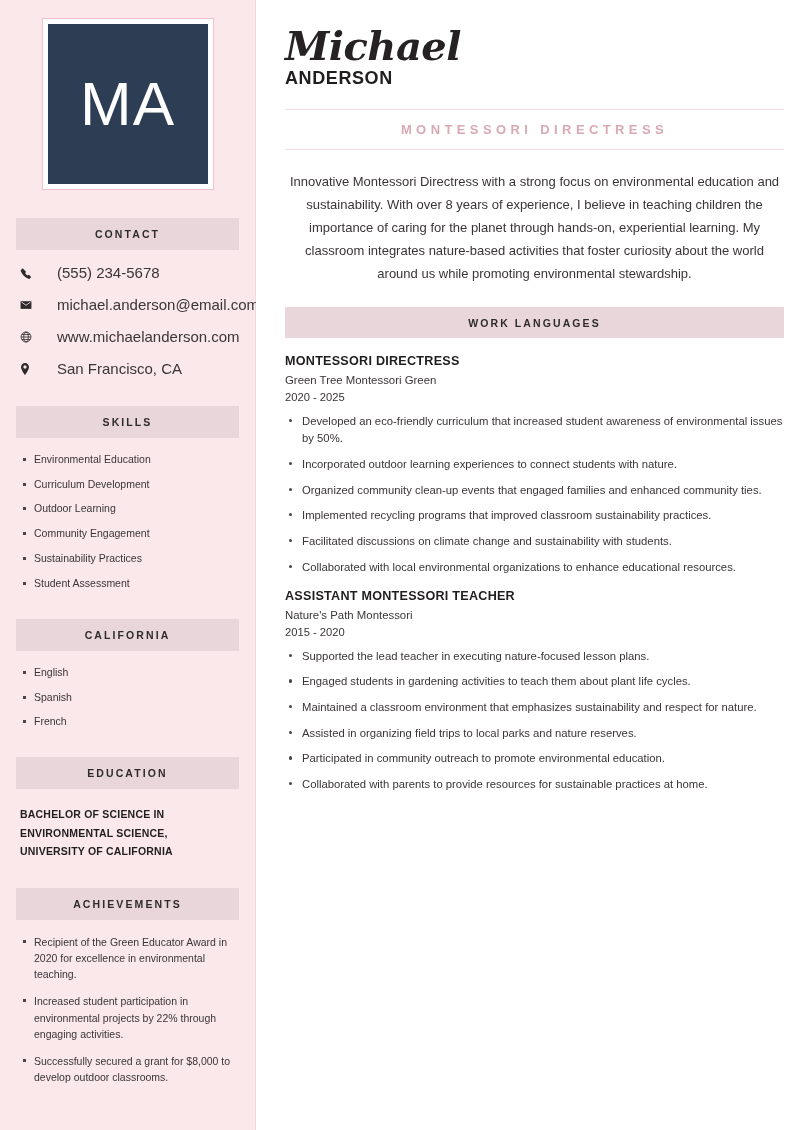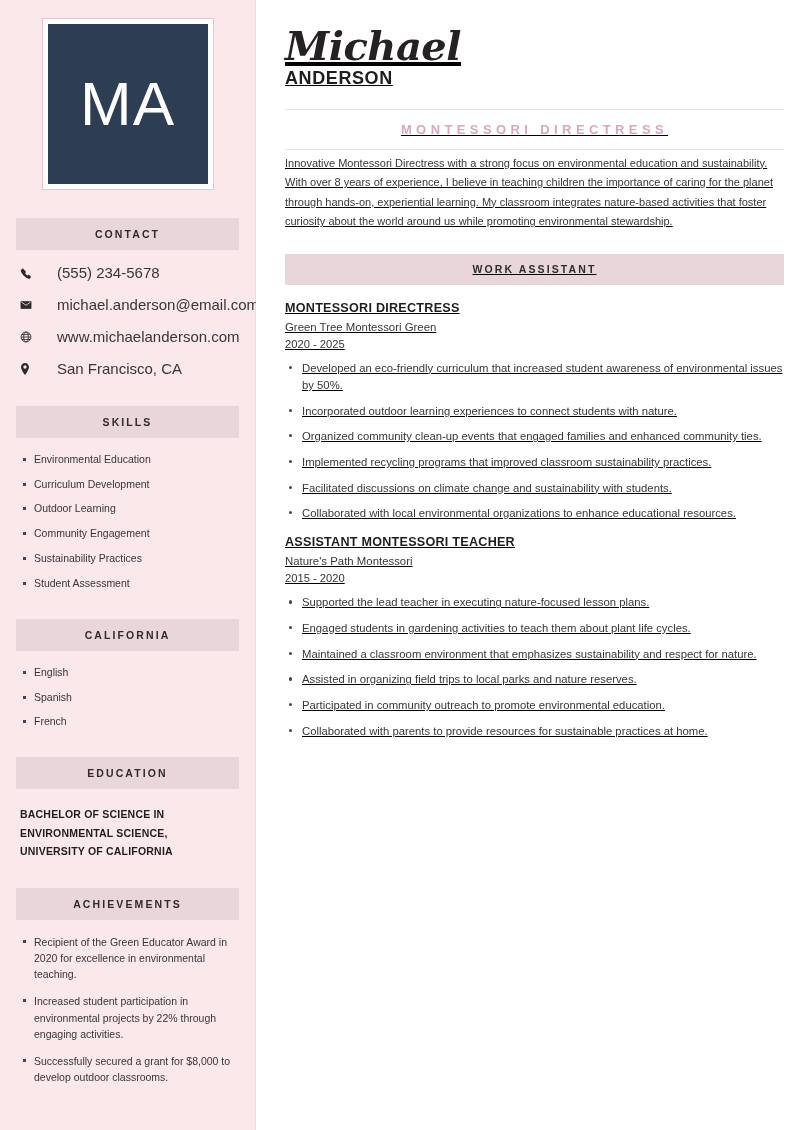--- a/index.html
+++ b/index.html
@@ -90,21 +90,21 @@
   .edu-block {
     padding:2px 4px 0 4px;
     font-size:10.5px;
     font-weight:bold;
     color:#201d1e;
     line-height:1.72;
     letter-spacing:0.2px;
   }
 
   
-  .main { flex:1; padding:26px 16px 0 29px; background:#ffffff; position:relative;text-decoration:underline; }
+  .main { flex:1; padding:26px 16px 0 29px; background:#ffffff; position:relative; }
 
   .name-first {
     font-family:"DejaVu Serif", serif;
     font-style:italic;
     font-size:40px;
     font-weight:bold;
     color:#262122;
     line-height:1.0;
     letter-spacing:-0.5px;
   }
@@ -125,25 +125,25 @@
     text-align:center;
   }
   .role-band span {
     font-size:13px;
     letter-spacing:4.4px;
     color:#d9a9b4;
     font-weight:bold;
   }
 
   .summary {
-    margin-top:4px;
-    font-size:11px;
+    margin-top:20px;
+    font-size:13px;
     line-height:1.78;
     color:#3a3537;
-    text-align:left;
+    text-align:center;
   }
 
   .main-bar {
     background:#e8d6da;
     height:31px;
     margin:22px 0 16px 0;
     display:flex; align-items:center; justify-content:center;
   }
   .main-bar span {
     font-size:10.5px; font-weight:bold;
@@ -281,21 +281,21 @@
       <div class="name-last">ANDERSON</div>
     </div>
 
     <div class="role-band">
       <span>MONTESSORI DIRECTRESS</span>
     </div>
 
     <p class="summary">Innovative Montessori Directress with a strong focus on environmental education and sustainability. With over 8 years of experience, I believe in teaching children the importance of caring for the planet through hands-on, experiential learning. My classroom integrates nature-based activities that foster curiosity about the world around us while promoting environmental stewardship.</p>
 
     <div class="main-bar">
-      <span>WORK ASSISTANT</span>
+      <span>WORK LANGUAGES</span>
     </div>
 
     <section class="job">
       <div class="job-title">MONTESSORI DIRECTRESS</div>
       <div class="job-company">Green Tree Montessori Green</div>
       <div class="job-dates">2020 - 2025</div>
       <ul class="job-bullets">
         <li>Developed an eco-friendly curriculum that increased student awareness of environmental issues by 50%.</li>
         <li>Incorporated outdoor learning experiences to connect students with nature.</li>
         <li>Organized community clean-up events that engaged families and enhanced community ties.</li>

